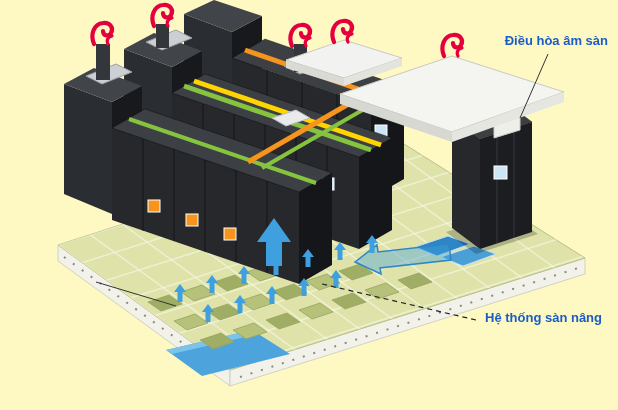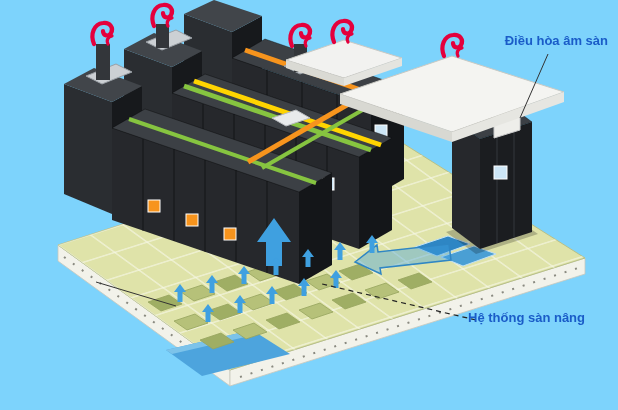--- a/index.html
+++ b/index.html
@@ -1,27 +1,27 @@
 <!DOCTYPE html>
 <html style="--label: #1a5cc8; --floor: #dfe3a9; --rack: #26282c; --rack-dark: #141619; --rack-top: #3c4045; --exhaust: #e4003c; --cool: #3fa0e0; --tray-green: #86c440; --tray-yellow: #ffd400; --tray-orange: #f7941d; --ramp: #4da4dd;"><head>
 <meta charset="utf-8">
 <style>
   :root{
     --label:#1a5cc8; --floor:#dfe3a9; --rack:#26282c; --rack-dark:#141619;
     --rack-top:#3c4045; --exhaust:#e4003c; --cool:#3fa0e0;
     --tray-green:#86c440; --tray-yellow:#ffd400; --tray-orange:#f7941d; --ramp:#4da4dd;
   }
   html,body{margin:0;padding:0;background:#fff;}
-  .stage{position:relative;width:618px;height:410px;background:#7dd3fc;overflow:hidden;
+  .stage{position:relative;width:618px;height:410px;background:#fef9c3;overflow:hidden;
          font-family:"Liberation Sans",sans-serif;}
   .stage svg{position:absolute;left:0;top:0;}
   .lbl{position:absolute;font-weight:bold;font-size:13px;color:var(--label);white-space:nowrap;}
   #lbl-ac{top:33px;right:10px;}
   #lbl-tile{top:262px;left:6px;}
-  #lbl-floor{top:310px;left:468px;}
+  #lbl-floor{top:310px;left:485px;}
 </style>
 </head>
 <body>
 
 <div class="stage">
 
 <svg width="618" height="410" viewBox="0 0 618 410">
   <defs>
     <pattern id="tiles" width="34" height="30" patternUnits="userSpaceOnUse" patternTransform="matrix(0.954,-0.301,0.809,0.588,58,245)">
       <rect width="34" height="30" fill="none" stroke="rgba(255,255,255,0.7)" stroke-width="1.2"></rect>

